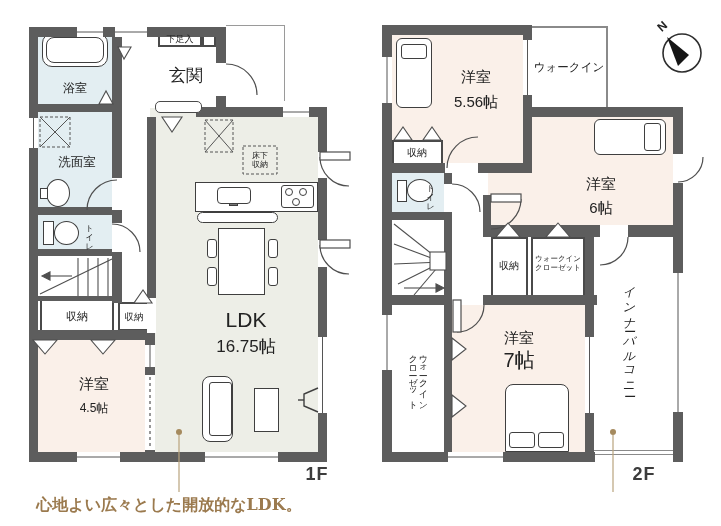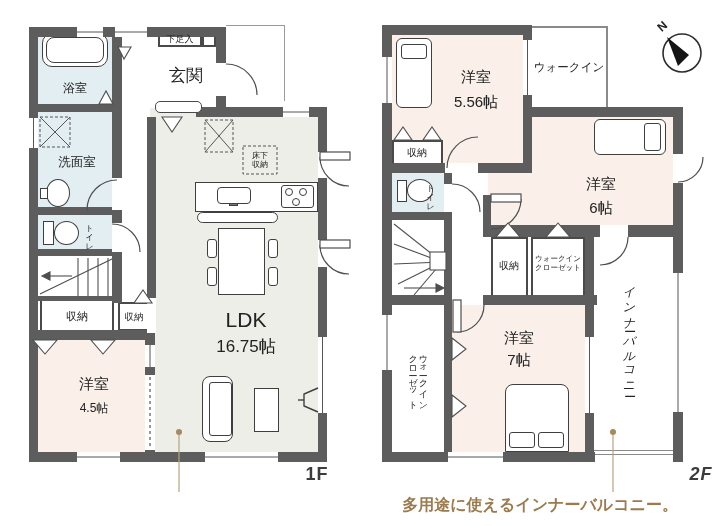--- a/index.html
+++ b/index.html
@@ -281,21 +281,21 @@
   <div class="lbl" style="left:509px;top:266px;font-size:10px;">収納</div>
   <div class="lbl" style="left:558px;top:264px;font-size:7.5px;">
     <span style="display:block;">ウォークイン</span>
     <span style="display:block;">クローゼット</span>
   </div>
   <div class="lbl vtext" style="left:418px;top:377px;font-size:9px;letter-spacing:1px;">
     <span style="display:block;">ウォークイン</span>
     <span style="display:block;">クローゼット</span>
   </div>
   <div class="lbl" style="left:519px;top:338px;font-size:15px;">洋室</div>
-  <div class="lbl" style="left:519px;top:360px;font-size:15px;text-align:center;">7帖</div>
+  <div class="lbl" style="left:519px;top:360px;font-size:20px;text-align:center;">7帖</div>
   <div class="lbl vtext" style="left:628px;top:335px;font-size:12px;font-style:italic;letter-spacing:2px;">インナーバルコニー</div>
-  <div class="floortag" style="left:701px;top:474px;font-size:18px;font-style:italic;">2F</div>
+  <div class="floortag" style="left:644px;top:474px;font-size:18px;">2F</div>
 
   <div class="lbl" style="left:663px;top:27px;font-size:12px;font-weight:bold;transform:translate(-50%,-50%) rotate(-42deg);">N</div>
 
-  <div class="caption" style="left:540px;top:505px;font-size:16px;">多用途に使えるインナーバルコニー。</div>
+  <div class="caption" style="left:169px;top:505px;font-size:16px;">心地よい広々とした開放的なLDK。</div>
 
 </div>
 
 </body></html>

